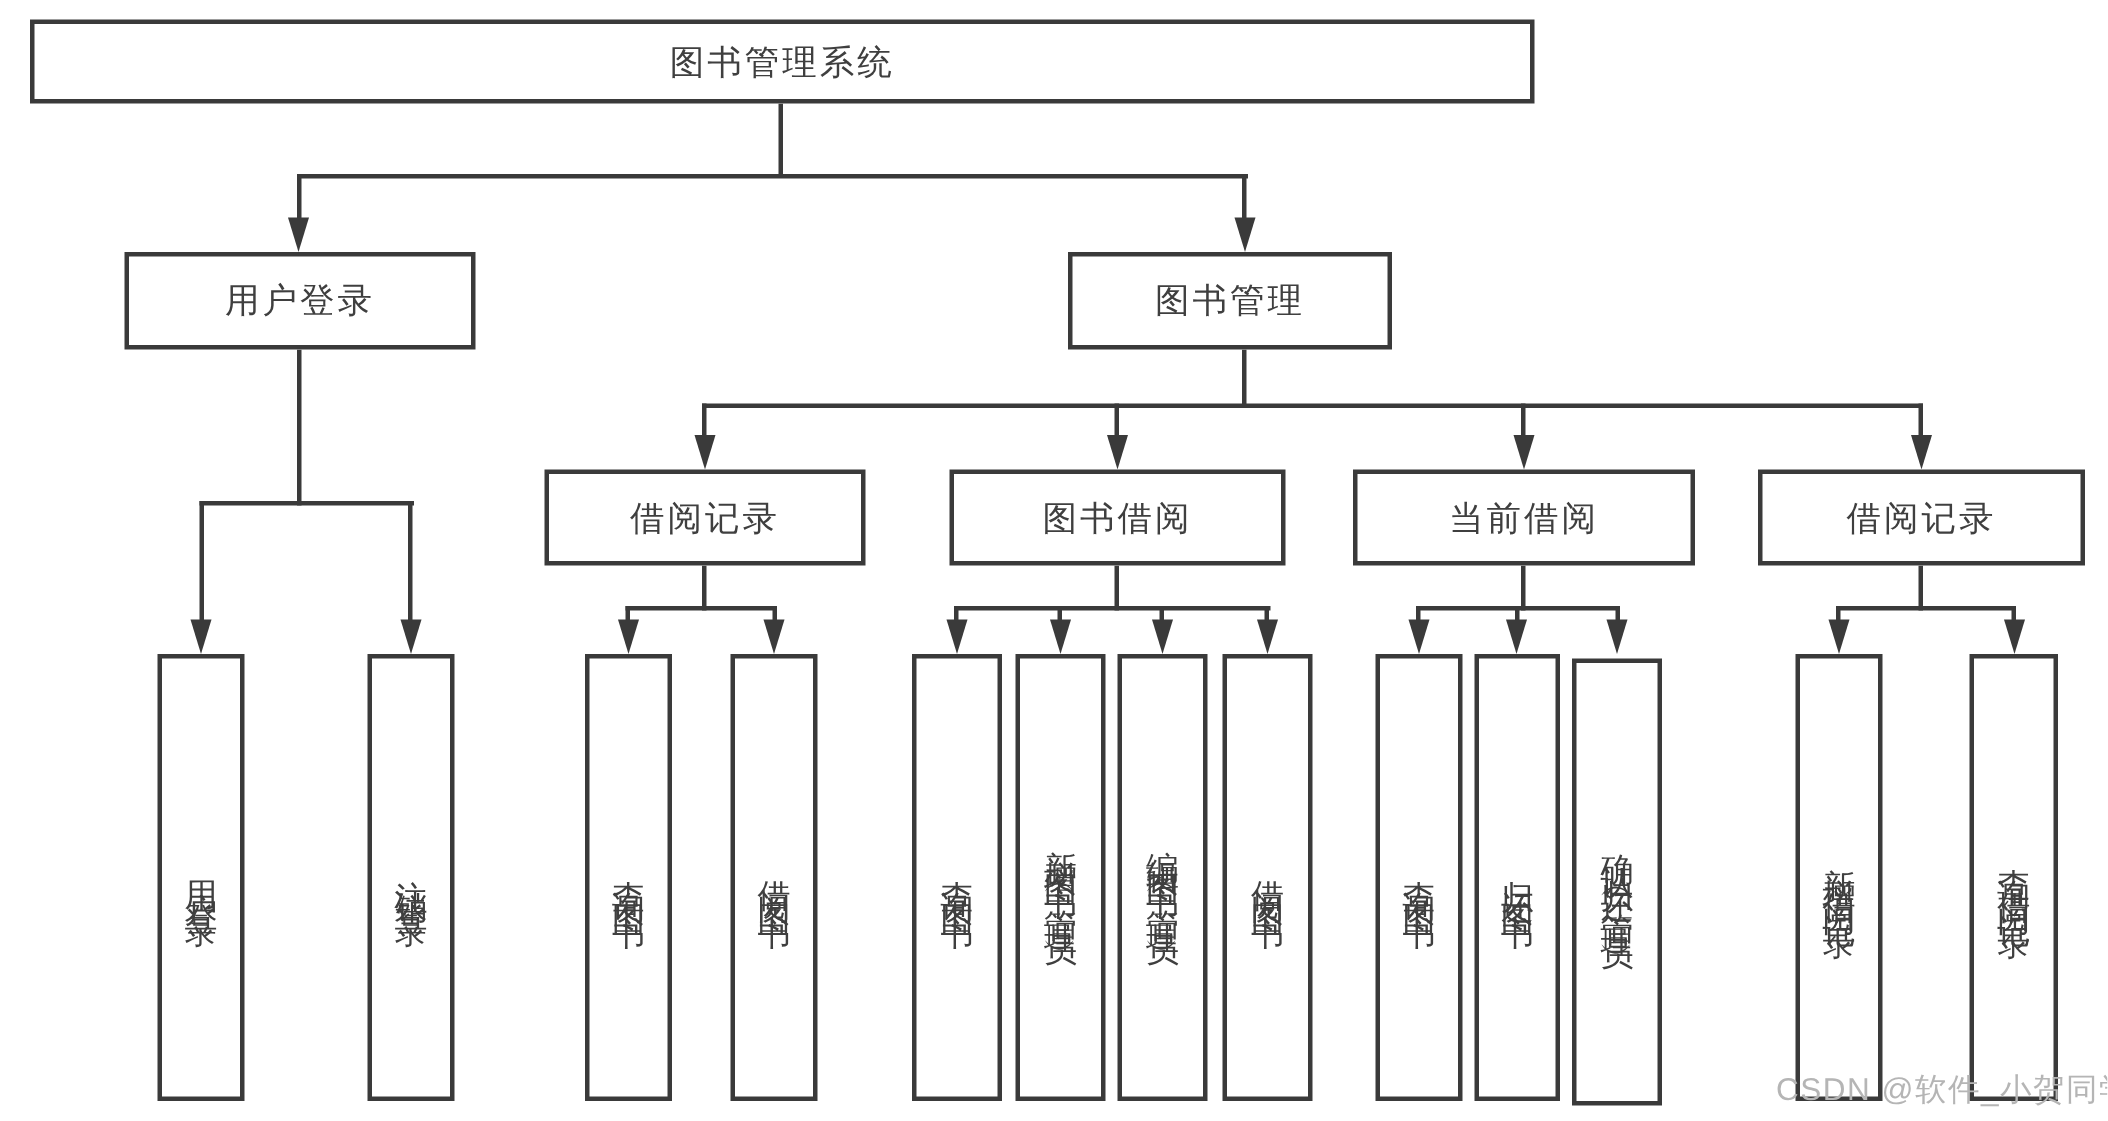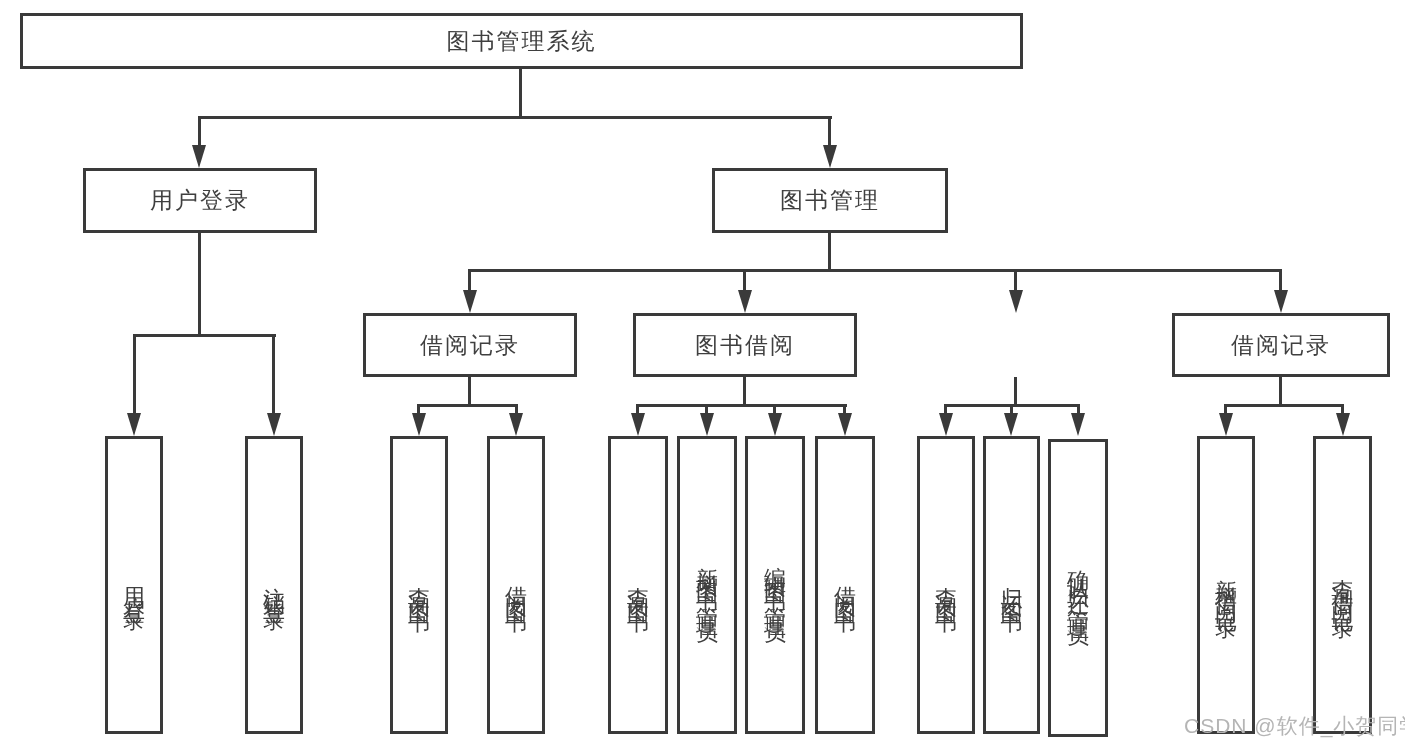--- a/index.html
+++ b/index.html
@@ -114,26 +114,27 @@
   <div class="hline" style="left:1224px;top:404px;width:120px;"></div>
   <div class="vline" style="left:1224px;top:404px;height:14px;"></div>
   <div class="arrow" style="left:1219px;top:413px;"></div>
   <div class="vline" style="left:1341px;top:404px;height:14px;"></div>
   <div class="arrow" style="left:1336px;top:413px;"></div>
 
   <div class="hbox" style="left:20px;top:13px;width:1003px;height:56px;">图书管理系统</div>
 
   <div class="hbox" style="left:83px;top:168px;width:234px;height:65px;">用户登录</div>
 
-  <div class="hbox" style="left:712px;top:168px;width:236px;height:65px;">图书管理</div>
+  <div class="hbox" style="left:712px;top:168px;width:216px;height:65px;">图书管理</div>
 
   <div class="hbox" style="left:363px;top:313px;width:214px;height:64px;">借阅记录</div>
 
   <div class="hbox" style="left:633px;top:313px;width:224px;height:64px;">图书借阅</div>
 
+  <div class="hbox" style="left:902px;top:313px;width:228px;height:64px;">当前借阅</div>
 
   <div class="hbox" style="left:1172px;top:313px;width:218px;height:64px;">借阅记录</div>
 
   <div class="leaf" style="left:105px;top:436px;width:58px;height:298px;">
     <span>用户登录</span>
   </div>
   <div class="leaf" style="left:245px;top:436px;width:58px;height:298px;">
     <span>注销登录</span>
   </div>
 

